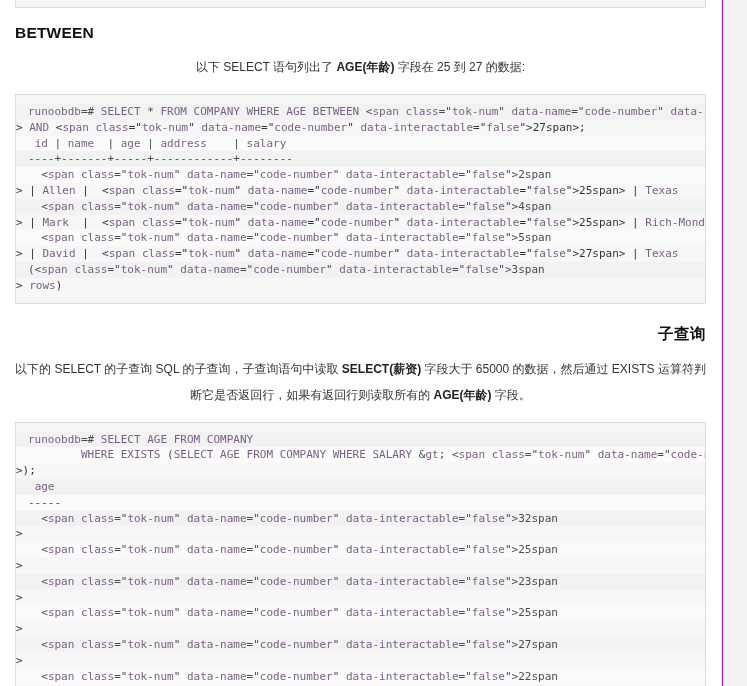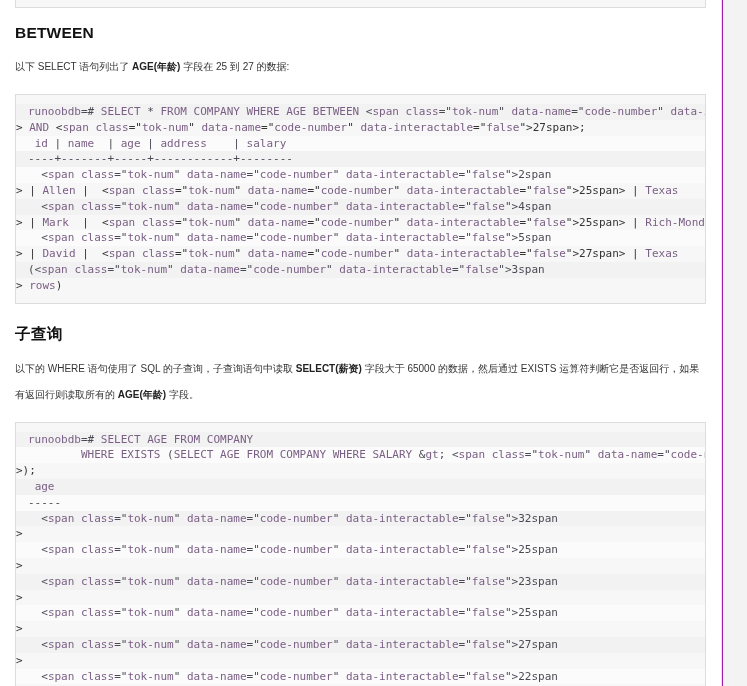--- a/index.html
+++ b/index.html
@@ -57,26 +57,28 @@
     color: #111111;
     margin: 16px 0 12px 0;
     letter-spacing: 0.2px;
   }
   h2.heading-cn {
     font-size: 15.5px;
     font-weight: bold;
     color: #111111;
     margin: 20px 0 11px 0;
     letter-spacing: 0.5px;
+    text-align: right;
   }
   p.para {
-    font-size: 10px;
+    font-size: 12px;
     line-height: 26px;
     color: #333333;
     margin: 0 0 14px 0;
+    text-align: center;
   }
   p.para b {
     font-weight: bold;
     color: #222222;
   }
   .codeblock {
     background: #f7f7f7;
     border: 1px solid #dddddd;
     box-sizing: border-box;
     margin: 0 0 18px 0;
@@ -108,21 +110,21 @@
       <div class="clipped-block"></div>
 
       <h2 class="heading-en">BETWEEN</h2>
 
       <p class="para"><span>以下 SELECT 语句列出了 </span><b>AGE(年龄)</b><span> 字段在 25 到 27 的数据:</span></p>
 
       <div class="codeblock" id="cb-between"><span class="ln odd"><span class="tok-id">runoobdb</span>=# <span class="tok-id">SELECT</span> * <span class="tok-id">FROM</span> <span class="tok-id">COMPANY</span> <span class="tok-id">WHERE</span> <span class="tok-id">AGE</span> <span class="tok-id">BETWEEN</span> &lt;<span class="tok-id">span</span> <span class="tok-id">class</span>="<span class="tok-id">tok-num</span>" <span class="tok-id">data-name</span>="<span class="tok-id">code-number</span>" <span class="tok-id">data-interactable</span>=""&gt;25span</span>&gt; <span class="tok-id">AND</span> &lt;<span class="tok-id">span</span> <span class="tok-id">class</span>="<span class="tok-id">tok-num</span>" <span class="tok-id">data-name</span>="<span class="tok-id">code-number</span>" <span class="tok-id">data-interactable</span>="<span class="tok-id">false</span>"&gt;27span&gt;;<span class="ln even"> <span class="tok-id">id</span> | <span class="tok-id">name</span>  | <span class="tok-id">age</span> | <span class="tok-id">address</span>    | <span class="tok-id">salary</span></span><span class="ln odd">----+-------+-----+------------+--------</span><span class="ln even">  &lt;<span class="tok-id">span</span> <span class="tok-id">class</span>="<span class="tok-id">tok-num</span>" <span class="tok-id">data-name</span>="<span class="tok-id">code-number</span>" <span class="tok-id">data-interactable</span>="<span class="tok-id">false</span>"&gt;2span</span>&gt; | <span class="tok-id">Allen</span> |  &lt;<span class="tok-id">span</span> <span class="tok-id">class</span>="<span class="tok-id">tok-num</span>" <span class="tok-id">data-name</span>="<span class="tok-id">code-number</span>" <span class="tok-id">data-interactable</span>="<span class="tok-id">false</span>"&gt;25span&gt; | <span class="tok-id">Texas</span>      |  &lt; ="" ="" =""&gt;15000span&gt;<span class="ln odd">  &lt;<span class="tok-id">span</span> <span class="tok-id">class</span>="<span class="tok-id">tok-num</span>" <span class="tok-id">data-name</span>="<span class="tok-id">code-number</span>" <span class="tok-id">data-interactable</span>="<span class="tok-id">false</span>"&gt;4span</span>&gt; | <span class="tok-id">Mark</span>  |  &lt;<span class="tok-id">span</span> <span class="tok-id">class</span>="<span class="tok-id">tok-num</span>" <span class="tok-id">data-name</span>="<span class="tok-id">code-number</span>" <span class="tok-id">data-interactable</span>="<span class="tok-id">false</span>"&gt;25span&gt; | <span class="tok-id">Rich-Mond</span>  |  &lt; ="" ="" =""&gt;65000span&gt;<span class="ln even">  &lt;<span class="tok-id">span</span> <span class="tok-id">class</span>="<span class="tok-id">tok-num</span>" <span class="tok-id">data-name</span>="<span class="tok-id">code-number</span>" <span class="tok-id">data-interactable</span>="<span class="tok-id">false</span>"&gt;5span</span>&gt; | <span class="tok-id">David</span> |  &lt;<span class="tok-id">span</span> <span class="tok-id">class</span>="<span class="tok-id">tok-num</span>" <span class="tok-id">data-name</span>="<span class="tok-id">code-number</span>" <span class="tok-id">data-interactable</span>="<span class="tok-id">false</span>"&gt;27span&gt; | <span class="tok-id">Texas</span>      |  &lt; ="" ="" =""&gt;85000span&gt;<span class="ln odd">(&lt;<span class="tok-id">span</span> <span class="tok-id">class</span>="<span class="tok-id">tok-num</span>" <span class="tok-id">data-name</span>="<span class="tok-id">code-number</span>" <span class="tok-id">data-interactable</span>="<span class="tok-id">false</span>"&gt;3span</span>&gt; <span class="tok-id">rows</span>)</div>
 
       <h2 class="heading-cn">子查询</h2>
 
-      <p class="para"><span>以下的 WHERE 语句使用了 SQL 的子查询，子查询语句中读取 </span><b>SELECT(薪资)</b><span> 字段大于 65000 的数据，然后通过 EXISTS 运算符判断它是否返回行，如果有返回行则读取所有的 </span><b>AGE(年龄)</b><span> 字段。</span></p>
+      <p class="para"><span>以下的 SELECT 的子查询 SQL 的子查询，子查询语句中读取 </span><b>SELECT(薪资)</b><span> 字段大于 65000 的数据，然后通过 EXISTS 运算符判断它是否返回行，如果有返回行则读取所有的 </span><b>AGE(年龄)</b><span> 字段。</span></p>
 
       <div class="codeblock" id="cb-exists"><span class="ln odd"><span class="tok-id">runoobdb</span>=# <span class="tok-id">SELECT</span> <span class="tok-id">AGE</span> <span class="tok-id">FROM</span> <span class="tok-id">COMPANY</span></span><span class="ln even">        <span class="tok-id">WHERE</span> <span class="tok-id">EXISTS</span> (<span class="tok-id">SELECT</span> <span class="tok-id">AGE</span> <span class="tok-id">FROM</span> <span class="tok-id">COMPANY</span> <span class="tok-id">WHERE</span> <span class="tok-id">SALARY</span> &amp;<span class="tok-id">gt</span>; &lt;<span class="tok-id">span</span> <span class="tok-id">class</span>="<span class="tok-id">tok-num</span>" <span class="tok-id">data-name</span>="<span class="tok-id">code-number</span>" =""&gt;65000span</span>&gt;);<span class="ln odd"> <span class="tok-id">age</span></span><span class="ln even">-----</span><span class="ln odd">  &lt;<span class="tok-id">span</span> <span class="tok-id">class</span>="<span class="tok-id">tok-num</span>" <span class="tok-id">data-name</span>="<span class="tok-id">code-number</span>" <span class="tok-id">data-interactable</span>="<span class="tok-id">false</span>"&gt;32span</span>&gt;<span class="ln even">  &lt;<span class="tok-id">span</span> <span class="tok-id">class</span>="<span class="tok-id">tok-num</span>" <span class="tok-id">data-name</span>="<span class="tok-id">code-number</span>" <span class="tok-id">data-interactable</span>="<span class="tok-id">false</span>"&gt;25span</span>&gt;<span class="ln odd">  &lt;<span class="tok-id">span</span> <span class="tok-id">class</span>="<span class="tok-id">tok-num</span>" <span class="tok-id">data-name</span>="<span class="tok-id">code-number</span>" <span class="tok-id">data-interactable</span>="<span class="tok-id">false</span>"&gt;23span</span>&gt;<span class="ln even">  &lt;<span class="tok-id">span</span> <span class="tok-id">class</span>="<span class="tok-id">tok-num</span>" <span class="tok-id">data-name</span>="<span class="tok-id">code-number</span>" <span class="tok-id">data-interactable</span>="<span class="tok-id">false</span>"&gt;25span</span>&gt;<span class="ln odd">  &lt;<span class="tok-id">span</span> <span class="tok-id">class</span>="<span class="tok-id">tok-num</span>" <span class="tok-id">data-name</span>="<span class="tok-id">code-number</span>" <span class="tok-id">data-interactable</span>="<span class="tok-id">false</span>"&gt;27span</span>&gt;<span class="ln even">  &lt;<span class="tok-id">span</span> <span class="tok-id">class</span>="<span class="tok-id">tok-num</span>" <span class="tok-id">data-name</span>="<span class="tok-id">code-number</span>" <span class="tok-id">data-interactable</span>="<span class="tok-id">false</span>"&gt;22span</span>&gt;&gt;&gt; )</div>
 
     </div>
   </div>
 
   <div class="right-rail"></div>
 
 </div>
 

